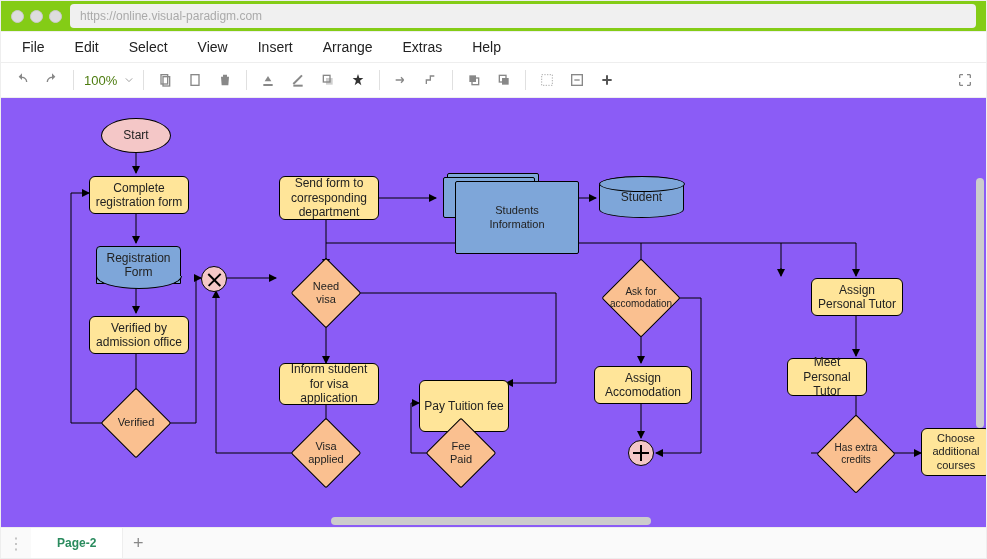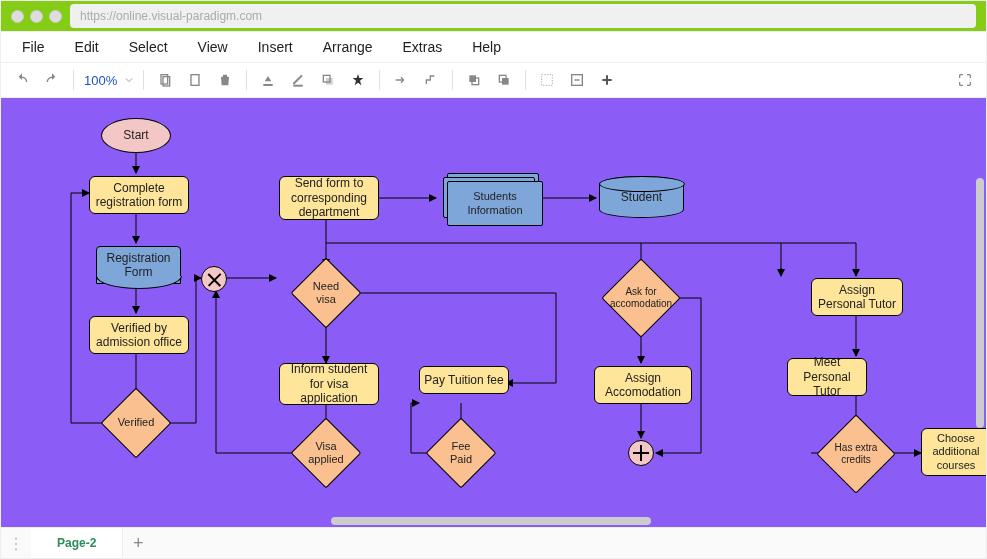--- a/index.html
+++ b/index.html
@@ -7,21 +7,21 @@
 .titlebar{height:30px;display:flex;align-items:center;gap:8px;padding:0 10px;background:#84cc16;border-bottom:1px solid #eee}
 .tl{display:flex;gap:6px}
 .tl span{width:11px;height:11px;border-radius:50%;background:#ddd;border:1px solid #ccc}
 .url{flex:1;height:20px;background:#f0f0f0;border-radius:4px;color:#aaa;font-size:12px;padding:2px 10px;display:flex;align-items:center}
 .menubar{height:30px;display:flex;align-items:center;gap:30px;padding:0 21px;border-bottom:1px solid #eee;font-size:14px}
 .menubar span{cursor:default}
 .toolbar{height:34px;display:flex;align-items:center;gap:8px;padding:0 10px;border-bottom:1px solid #eee;color:#666}
 .tb-sep{width:1px;height:20px;background:#e0e0e0;margin:0 2px}
 .tb-btn{width:22px;height:22px;display:flex;align-items:center;justify-content:center;cursor:pointer}
 .tb-btn svg{width:16px;height:16px}
-.zoom{display:flex;align-items:center;gap:8px;font-size:13px;color:#1d4ed8}
+.zoom{display:flex;align-items:center;gap:8px;font-size:13px;color:#4d7c0f}
 .canvas{flex:1;position:relative;background:#8b5cf6;overflow:hidden}
 .shape{position:absolute;display:flex;align-items:center;justify-content:center;text-align:center;font-size:12px;line-height:1.2;padding:4px;box-sizing:border-box}
 .rect{background:#ffe599;border:1.5px solid #000;border-radius:6px}
 .ellipse{background:#f4c7c7;border:1.5px solid #000;border-radius:50%}
 .doc{background:#7ea6d9;border:1.5px solid #000;border-radius:4px 4px 0 0}
 .doc::after{content:"";position:absolute;left:-1.5px;right:-1.5px;bottom:-6px;height:12px;background:#7ea6d9;border:1.5px solid #000;border-top:none;border-radius:0 0 50% 50%/0 0 100% 100%}
 .cyl{background:#7ea6d9;border:1.5px solid #000;border-radius:50%/20%}
 .cyl::before{content:"";position:absolute;top:-1px;left:-1.5px;right:-1.5px;height:14px;border:1.5px solid #000;border-radius:50%;background:#7ea6d9}
 .diamond{background:transparent;border:none}
 .diamond .db{position:absolute;inset:0;background:#fac090;border:1.5px solid #000;transform:rotate(45deg);border-radius:2px}
@@ -30,21 +30,21 @@
 .circle.x::before,.circle.x::after{content:"";position:absolute;width:70%;height:1.5px;background:#000;top:50%;left:15%}
 .circle.x::before{transform:rotate(45deg)}
 .circle.x::after{transform:rotate(-45deg)}
 .circle.plus::before,.circle.plus::after{content:"";position:absolute;background:#000}
 .circle.plus::before{width:70%;height:1.5px;top:50%;left:15%;margin-top:-1px}
 .circle.plus::after{height:70%;width:1.5px;left:50%;top:15%;margin-left:-1px}
 .multidoc{background:transparent;border:none}
 .multidoc .md{position:absolute;background:#7ea6d9;border:1.5px solid #000;border-radius:2px;width:100%;height:85%}
 .multidoc .md1{top:0;left:8px}
 .multidoc .md2{top:4px;left:4px}
-.multidoc .md3{top:8px;left:8px;display:flex;align-items:center;justify-content:center;font-size:11px;padding:2px;text-align:center}
+.multidoc .md3{top:8px;left:16px;display:flex;align-items:center;justify-content:center;font-size:11px;padding:16px;text-align:center}
 svg.edges{position:absolute;top:0;left:0;width:100%;height:100%;pointer-events:none}
 .hscroll{position:absolute;bottom:2px;left:330px;width:320px;height:8px;background:#ccc;border-radius:4px}
 .vscroll{position:absolute;right:2px;top:80px;width:8px;height:250px;background:#ccc;border-radius:4px}
 .footer{height:30px;display:flex;align-items:center;border-top:1px solid #eee;background:#fafafa}
 .ftab{padding:0 26px;height:100%;display:flex;align-items:center;font-size:12px;color:#2a8b5e;font-weight:bold;border-right:1px solid #eee;background:#fff}
 .fadd{width:30px;display:flex;justify-content:center;color:#888;font-size:18px}
 .fdots{width:30px;display:flex;justify-content:center;color:#bbb;font-size:16px}
 .spacer{flex:1}
 </style>
 </head>
@@ -250,21 +250,21 @@
         <div class="dt">Need visa</div>
       </div>
     <div class="shape rect" style="left:278px;top:265px;width:100px;height:42px">
         <span>Inform student for visa application</span>
       </div>
     <div class="shape diamond" style="left:300px;top:330px;width:50px;height:50px">
         <div class="db"></div>
         <div class="dt">Visa applied</div>
       </div>
 
-    <div class="shape rect" style="left:418px;top:268px;width:90px;height:28px">
+    <div class="shape rect" style="left:418px;top:282px;width:90px;height:52px">
         <span>Pay Tuition fee</span>
       </div>
     <div class="shape diamond" style="left:435px;top:330px;width:50px;height:50px">
         <div class="db"></div>
         <div class="dt">Fee Paid</div>
       </div>
 
     <div class="shape diamond" style="left:612px;top:172px;width:56px;height:56px">
         <div class="db"></div>
         <div class="dt" style="font-size:10px">Ask for accomodation</div>

